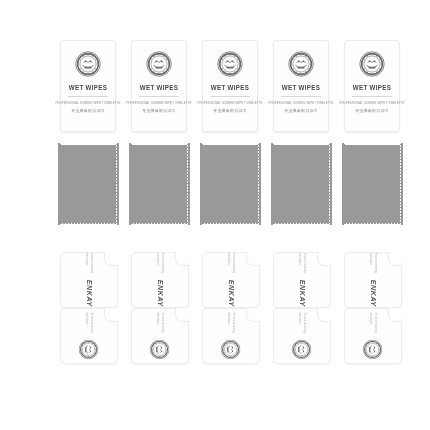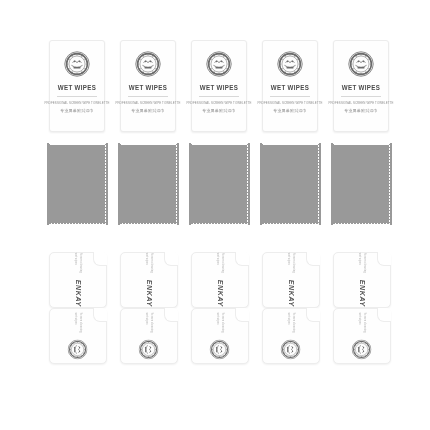--- a/index.html
+++ b/index.html
@@ -6,21 +6,21 @@
   body{
     width:430px;height:430px;
     background:#ffffff;
     font-family:"Liberation Sans", sans-serif;
     overflow:hidden;
     position:relative;
   }
   #stage{position:relative;width:430px;height:430px;}
 
   
-  .row{position:absolute;left:4px;width:374px;display:flex;}
+  .row{position:absolute;left:15px;width:374px;display:flex;}
 
   
   #row-wipes{top:40px;height:95px;}
   .sachet{
     width:56px;height:92px;
     background:#fefefe;
     border:1px solid #ececec;
     border-radius:3px;
     box-shadow:0 1px 2px rgba(0,0,0,.07);
     display:flex;flex-direction:column;

